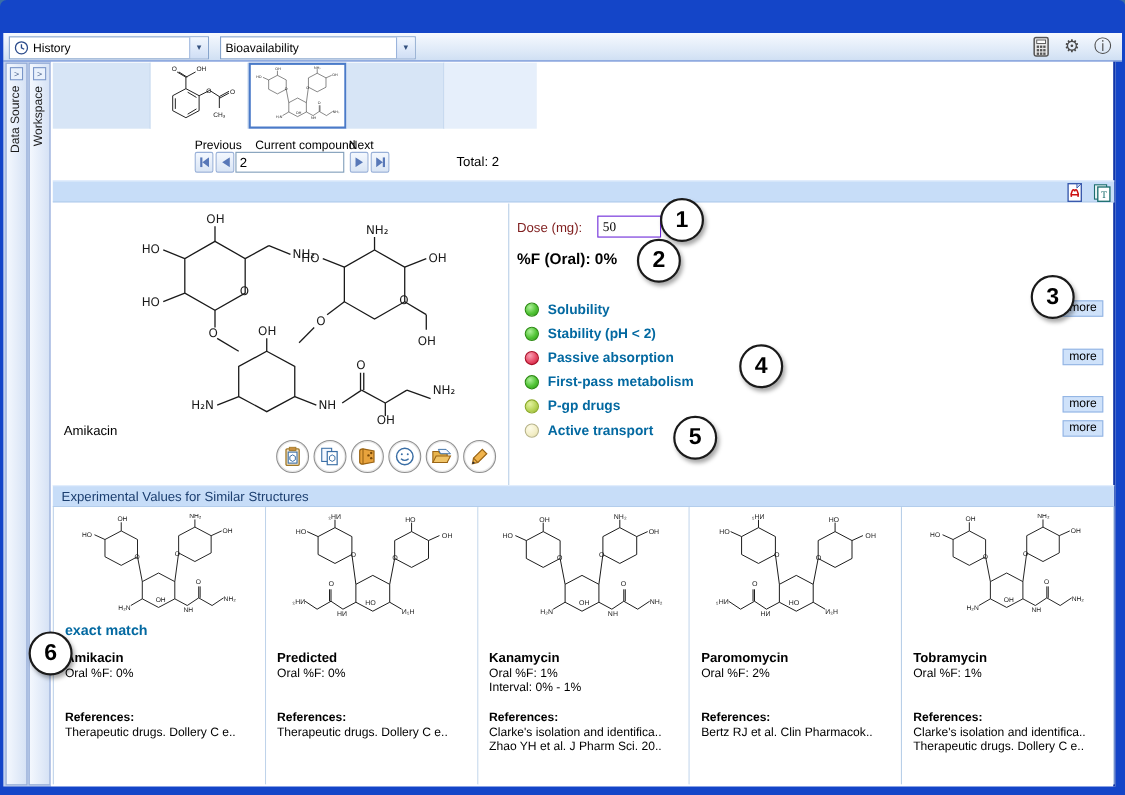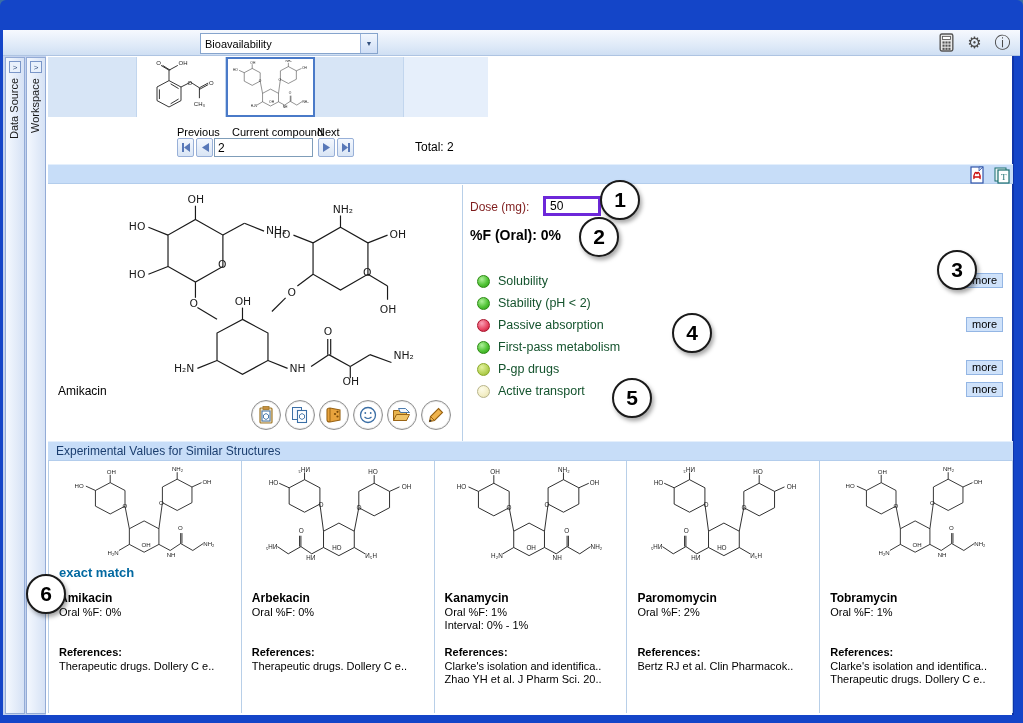--- a/index.html
+++ b/index.html
@@ -65,30 +65,30 @@
     border-top:1px solid #e4effc;border-bottom:1px solid #b3cdec;
     font-size:12px;color:#1b3e6f;line-height:19px;padding-left:8px;}
   .hdricon{position:absolute;top:1px;width:18px;height:18px;cursor:pointer;}
   
   .vdivider{position:absolute;left:416px;top:129px;width:1px;height:256px;background:#b8cfe8;}
   .molname{position:absolute;left:12px;top:328px;font-size:12px;color:#000;}
   .circbtn{position:absolute;width:30px;height:30px;border:1px solid #909090;border-radius:50%;
     background:#fff;cursor:pointer;box-shadow:0 0 0 1px #e8e8e8 inset;}
   .circbtn svg{position:absolute;left:50%;top:50%;transform:translate(-50%,-50%);}
   .doselbl{position:absolute;left:424px;top:144px;font-size:12px;color:#7f1d1d;}
-  .doseinput{position:absolute;left:497px;top:140px;width:58px;height:20px;border:3px solid #6d28d9;
-    font-size:12px;padding:5px 4px;font-family:Liberation Sans, sans-serif;}
+  .doseinput{position:absolute;left:497px;top:140px;width:58px;height:20px;border:1px solid #6d28d9;
+    font-size:12px;padding:5px 4px;font-family:Liberation Serif, serif;}
   .oralf{position:absolute;left:424px;top:171px;font-size:14px;font-weight:bold;color:#000;}
   .srow{position:absolute;left:431px;display:flex;align-items:center;gap:8px;height:16px;}
   .dot{width:13px;height:13px;border-radius:50%;}
   .dot[data-status="green"]{background:radial-gradient(circle at 35% 30%,#aef09a,#52c436 55%,#2b9a14);border:1px solid #2b8a12;}
   .dot[data-status="red"]{background:radial-gradient(circle at 35% 30%,#f8a0b4,#e84a66 55%,#c21232);border:1px solid #a81028;}
   .dot[data-status="lime"]{background:radial-gradient(circle at 35% 30%,#e4f2a0,#b8d45a 55%,#94b42c);border:1px solid #8aa828;}
   .dot[data-status="cream"]{background:radial-gradient(circle at 35% 30%,#fdfbe8,#f3eec6 60%,#e2dca4);border:1px solid #b8b48a;}
-  .slabel{font-size:12.5px;font-weight:normal;color:#14532d;white-space:nowrap;}
+  .slabel{font-size:12.5px;font-weight:bold;color:#0369a1;white-space:nowrap;}
   .morebtn{position:absolute;left:920px;width:37px;height:15px;background:#cfe2fa;border:1px solid #94b6e4;
     font-size:11px;line-height:13px;text-align:center;color:#000;cursor:pointer;}
   
   .cols{position:absolute;left:2px;top:405px;width:965px;height:252px;display:flex;
     border-left:1px solid #b8cfe8;}
   .col{width:193px;border-right:1px solid #b8cfe8;position:relative;background:#fff;}
   .col .thumb{position:absolute;left:50%;top:6px;transform:translateX(-50%);}
   .exmatch{position:absolute;left:10px;top:104px;font-size:13px;font-weight:bold;color:#0369a1;}
   .cname{position:absolute;left:10px;top:130px;font-size:12px;font-weight:bold;color:#000;}
   .cline1{position:absolute;left:10px;top:145px;font-size:11px;color:#000;}
@@ -104,20 +104,28 @@
   .mol path,.mol line,.mol polygon,.mol polyline{stroke:#1a1a1a;fill:none;stroke-width:1.2;}
   .mol text{fill:#1a1a1a;stroke:none;font-family:"DejaVu Sans",sans-serif;}
 </style>
 </head>
 <body>
 
 <div class="app">
 
 
   <div class="toolbar">
+    <div class="combo" style="left:5px;width:182px;">
+      <svg class="clockicon" width="13" height="13" viewBox="0 0 13 13">
+        <circle cx="6.5" cy="6.5" r="5.5" fill="#fff" stroke="#2a4a8a" stroke-width="1.2"></circle>
+        <path d="M6.5,3.2 V6.5 L9,7.8" stroke="#2a4a8a" stroke-width="1.2" fill="none"></path>
+      </svg>
+      <span class="ctext">History</span>
+      <span class="cbtn">▼</span>
+    </div>
     <div class="combo" style="left:197px;width:178px;">
       <span class="ctext">Bioavailability</span>
       <span class="cbtn">▼</span>
     </div>
     <div class="tbicons">
       <svg class="tbicon" width="16" height="18" viewBox="0 0 16 18">
         <rect x="2" y="1" width="12" height="16" rx="1.5" fill="#e8e8e8" stroke="#555" stroke-width="1.3"></rect>
         <rect x="4.2" y="3.2" width="7.6" height="3" fill="#fff" stroke="#555" stroke-width="0.8"></rect>
         <g fill="#555">
             <rect x="4.2" y="8" width="2" height="2"></rect>
@@ -414,21 +422,21 @@
         <span class="exmatch">exact match</span>
         <span class="cname">Amikacin</span>
         <span class="cline1">Oral %F: 0%</span>
         <span class="creflbl">References:</span>
         <span class="cref1">Therapeutic drugs. Dollery C e..</span>
       </div>
       <div class="col">
         <svg class="mol thumb" width="160" height="104" style="transform:translateX(-50%) scaleX(-1);">
             <use href="#mol-amino" width="160" height="104"></use>
           </svg>
-        <span class="cname">Arbekacin</span>
+        <span class="cname">Predicted</span>
         <span class="cline1">Oral %F: 0%</span>
         <span class="creflbl">References:</span>
         <span class="cref1">Therapeutic drugs. Dollery C e..</span>
       </div>
       <div class="col">
         <svg class="mol thumb" width="164" height="104">
             <use href="#mol-amino" width="164" height="104"></use>
           </svg>
         <span class="cname">Kanamycin</span>
         <span class="cline1">Oral %F: 1%</span>

